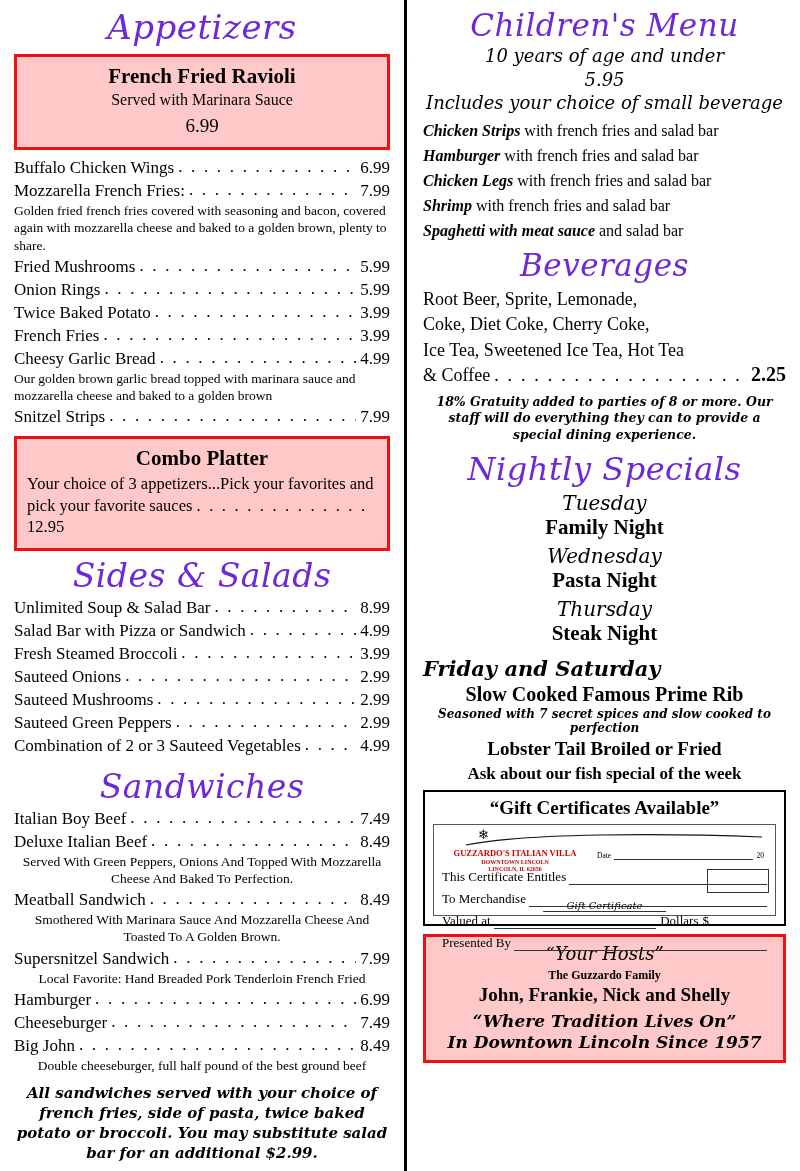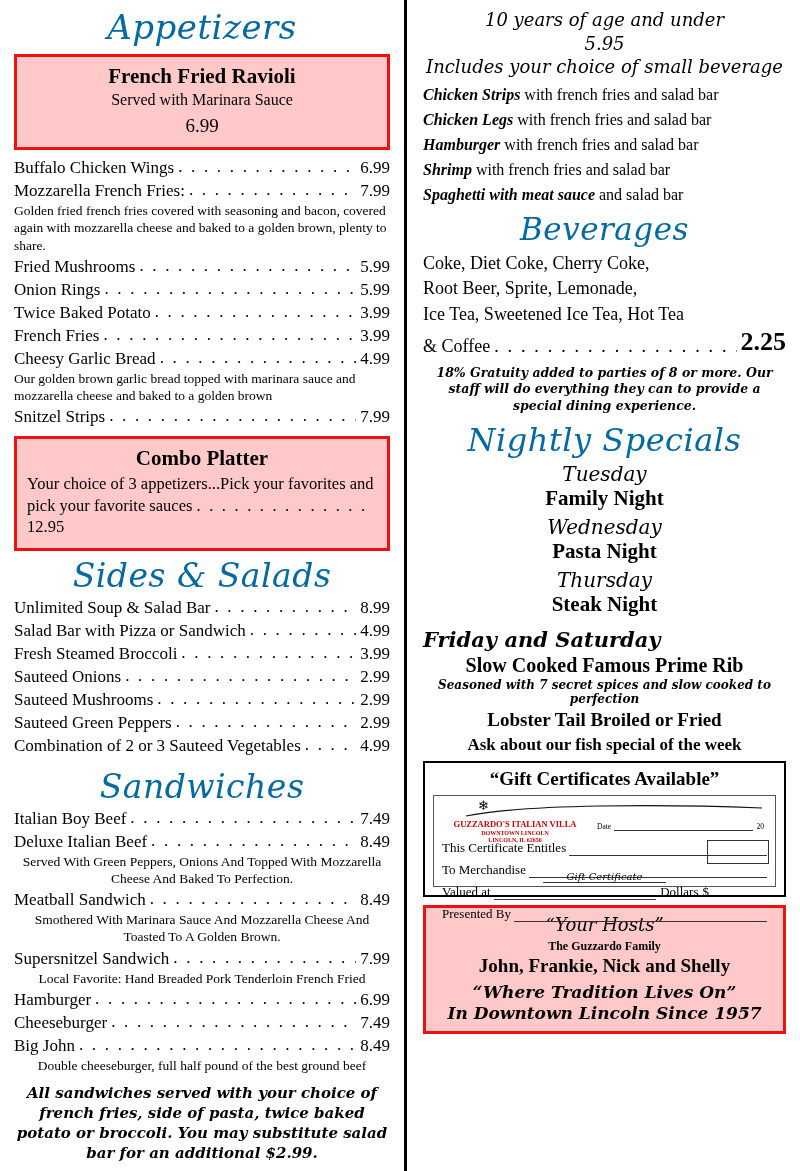--- a/index.html
+++ b/index.html
@@ -38,21 +38,21 @@
   }
   .col-right {
     width: 393px;
     padding: 8px 14px 6px 16px;
   }
 
   
   .script-head {
     font-family: "DejaVu Serif", serif;
     font-style: italic;
-    color: #0369a1;
+    color: #6d28d9;
     text-align: center;
     font-weight: 400;
     letter-spacing: 0.5px;
   }
   .h-appetizers { font-size: 34px; line-height: 1.0; margin: 2px 0 10px 0; }
   .h-sides { font-size: 33px; line-height: 1.0; margin: 8px 0 6px 0; }
   .h-sandwiches { font-size: 33px; line-height: 1.0; margin: 14px 0 6px 0; }
   .h-children { font-size: 31px; line-height: 1.0; margin: 2px 0 4px 0; }
   .h-beverages { font-size: 31px; line-height: 1.0; margin: 10px 0 6px 0; }
   .h-nightly { font-size: 32px; line-height: 1.0; margin: 10px 0 6px 0; }
@@ -135,21 +135,21 @@
     line-height: 1.42;
     margin: 0;
   }
   .bev-last {
     display: flex;
     align-items: flex-end;
     font-size: 18px;
     white-space: nowrap;
   }
   .bev-last .dots { flex: 1 1 auto; overflow: hidden; letter-spacing: 2.2px; margin: 0 4px; }
-  .bev-last .pr { font-weight: bold; font-size: 26px; }
+  .bev-last .pr { font-weight: bold; font-size: 20px; }
 
   .gratuity {
     font-family: "DejaVu Serif", serif;
     font-style: italic;
     font-weight: bold;
     font-size: 12.5px;
     line-height: 1.3;
     text-align: center;
     margin: 8px 2px 0 2px;
   }
@@ -503,45 +503,46 @@
       <div class="desc center">Double cheeseburger, full half pound of the best ground beef</div>
     </div>
 
     <div class="footer-note">All sandwiches served with your choice of french fries, side of pasta, twice baked potato or broccoli. You may substitute salad bar for an additional $2.99.</div>
   </div>
 
   <div class="divider"></div>
 
   <div class="col col-right">
 
+    <div class="script-head h-children">Children's Menu</div>
     <div class="r-ital">10 years of age and under</div>
     <div class="r-ital">5.95</div>
     <div class="r-ital">Includes your choice of small beverage</div>
 
     <div>
       <div class="kid-line">
         <b>Chicken Strips</b><span> with french fries and salad bar</span>
       </div>
       <div class="kid-line">
+        <b>Hamburger</b><span> with french fries and salad bar</span>
+      </div>
+      <div class="kid-line">
         <b>Chicken Legs</b><span> with french fries and salad bar</span>
-      </div>
-      <div class="kid-line">
-        <b>Hamburger</b><span> with french fries and salad bar</span>
       </div>
       <div class="kid-line">
         <b>Shrimp</b><span> with french fries and salad bar</span>
       </div>
       <div class="kid-line">
         <b>Spaghetti with meat sauce</b><span> and salad bar</span>
       </div>
     </div>
 
     <div class="script-head h-beverages">Beverages</div>
+    <div class="bev-text">Root Beer, Sprite, Lemonade,</div>
     <div class="bev-text">Coke, Diet Coke, Cherry Coke,</div>
-    <div class="bev-text">Root Beer, Sprite, Lemonade,</div>
     <div class="bev-text">Ice Tea, Sweetened Ice Tea, Hot Tea</div>
     <div class="bev-last">
       <span>&amp; Coffee</span>
       <span class="dots">. . . . . . . . . . . . . . . . . . . . . . . . . . . . . .</span>
       <span class="pr">2.25</span>
     </div>
 
     <div class="gratuity">18% Gratuity added to parties of 8 or more. Our staff will do everything they can to provide a special dining experience.</div>
 
     <div class="script-head h-nightly">Nightly Specials</div>

